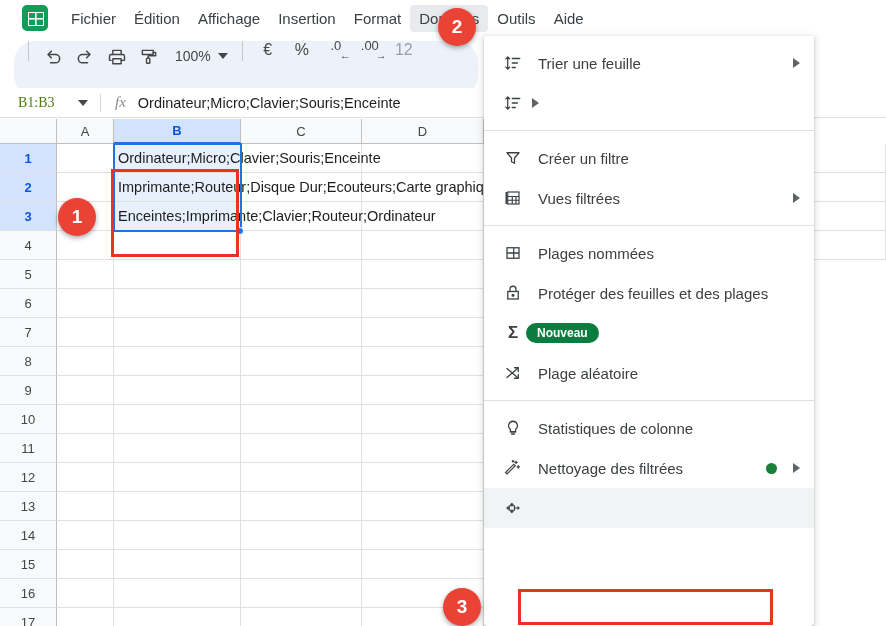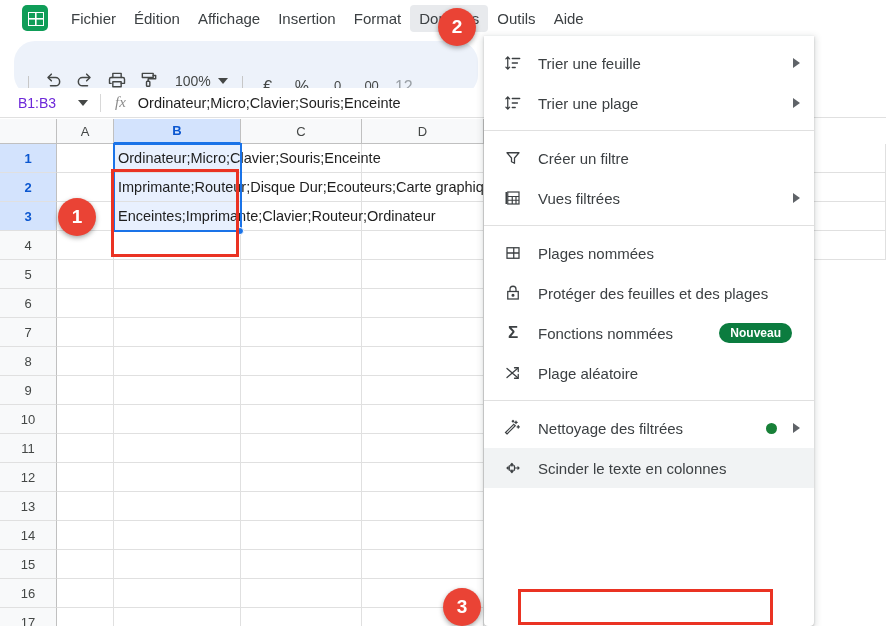--- a/index.html
+++ b/index.html
@@ -38,21 +38,21 @@
   .menu-item.active { background: #e8eaed; }
 
   
   .toolbar-wrap {
     position: absolute; left: 0; top: 36px; width: 886px; height: 52px;
     background: #ffffff;
   }
   .toolbar {
     position: absolute; left: 14px; top: 5px; width: 464px; height: 55px;
     background: #edf2fa; border-radius: 21px;
-    display: flex; align-items: flex-end; padding-left: 6px;
+    display: flex; align-items: flex-start; padding-left: 6px;
   }
   .tb-sep { width: 1px; height: 20px; background: #c7c7c7; margin: 0 8px; flex:none; }
   .tb-btn {
     width: 32px; height: 32px; border-radius: 50%;
     display: flex; align-items: center; justify-content: center;
     color: #444746; flex: none; cursor: pointer;
   }
   .tb-zoom {
     display: flex; align-items: center; gap: 7px;
     font-size: 14px; color: #444746; padding: 0 6px 0 10px;
@@ -74,21 +74,21 @@
   
   .formulabar {
     position: absolute; left: 0; top: 88px; width: 886px; height: 30px;
     background: #ffffff; display: flex; align-items: center;
     border-bottom: 1px solid #e0e0e0;
   }
   .namebox {
     width: 100px; display: flex; align-items: center;
     justify-content: space-between; padding: 0 12px 0 18px;
   }
-  .namebox-txt { font-size: 14px; color: #6d28d9; }
+  .namebox-txt { font-size: 14px; color: #4d7c0f; font-family: Liberation Serif, serif; }
   .fb-sep { width: 1px; height: 18px; background: #d8d8d8; }
   .fx { font-size: 15px; font-style: italic; color: #8a8a8a;
         font-family: "Liberation Serif", serif; margin: 0 12px 0 14px; }
   .fb-value { font-size: 14.5px; color: #1f1f1f; }
 
   
   .grid { position: absolute; left: 0; top: 119px; width: 886px; height: 507px;
           background:#fff; overflow: hidden; }
   .corner {
     position: absolute; left: 0; top: 0; width: 57px; height: 25px;
@@ -386,21 +386,20 @@
       <span class="msub"></span>
     </div>
 
     <div class="mrow">
       <span class="micon">
         <svg width="18" height="18" viewBox="0 0 24 24" fill="none" stroke="currentColor" stroke-width="1.7" stroke-linecap="round">
           <path d="M5 4v16M2.5 6.5L5 4l2.5 2.5M2.5 17.5L5 20l2.5-2.5"></path>
           <path d="M11 6h10M11 12h7M11 18h4"></path>
         </svg>
       </span>
-      <span class="mlabel">Trier une plage</span>
       <span class="msub"></span>
     </div>
 
     <div class="mdiv"></div>
 
     <div class="mrow">
       <span class="micon">
         <svg width="18" height="18" viewBox="0 0 24 24" fill="none" stroke="currentColor" stroke-width="1.7" stroke-linejoin="round">
           <path d="M4 5h16l-6 7v7l-4-2v-5z"></path>
         </svg>
@@ -439,36 +438,44 @@
           <rect x="5" y="10" width="14" height="10"></rect>
             <path d="M8 10V7a4 4 0 0 1 8 0v3"></path>
             <circle cx="12" cy="15" r="1.2" fill="currentColor"></circle>
         </svg>
       </span>
       <span class="mlabel">Protéger des feuilles et des plages</span>
     </div>
 
     <div class="mrow">
       <span class="micon" style="font-size:17px;font-weight:bold">Σ</span>
-      <span class="mlabel">Fonctions nommées</span>
       <span class="badge-new">Nouveau</span>
     </div>
 
     <div class="mrow">
       <span class="micon">
         <svg width="18" height="18" viewBox="0 0 24 24" fill="none" stroke="currentColor" stroke-width="1.7" stroke-linecap="round">
           <path d="M4 6l14 12M18 6L4 18"></path>
             <path d="M14 5h5v5M14 19h5v-5"></path>
         </svg>
       </span>
       <span class="mlabel">Plage aléatoire</span>
     </div>
 
     <div class="mdiv"></div>
 
+    <div class="mrow">
+      <span class="micon">
+        <svg width="18" height="18" viewBox="0 0 24 24" fill="none" stroke="currentColor" stroke-width="1.7" stroke-linecap="round">
+          <path d="M9 17h6M10 20h4"></path>
+            <path d="M12 3a6 6 0 0 0-3.5 10.8V17h7v-3.2A6 6 0 0 0 12 3z"></path>
+        </svg>
+      </span>
+      <span class="mlabel">Statistiques de colonne</span>
+    </div>
 
 
     <div class="mrow">
       <span class="micon">
         <svg width="18" height="18" viewBox="0 0 24 24" fill="none" stroke="currentColor" stroke-width="1.7" stroke-linecap="round">
           <path d="M4 20L15 9l-2-2L2 18z" stroke-width="1.6"></path>
           <path d="M16 3v3M14.5 4.5h3M19 9v3M17.5 10.5h3M12 2v2M11 3h2"></path>
         </svg>
       </span>
       <span class="mlabel">Nettoyage des filtrées</span>
@@ -479,21 +486,20 @@
     <div class="mrow hl">
       <span class="micon">
         <svg width="18" height="18" viewBox="0 0 24 24" fill="none" stroke="currentColor" stroke-width="1.6" stroke-linecap="round" stroke-linejoin="round">
           <rect x="7" y="9" width="7" height="6"></rect>
           <path d="M10.5 9V6M9 7.5l1.5-1.5L12 7.5"></path>
           <path d="M10.5 15v3M9 16.5l1.5 1.5 1.5-1.5"></path>
           <path d="M7 12H4M5.5 10.5L4 12l1.5 1.5"></path>
           <path d="M14 12h6M18.5 10.5L20 12l-1.5 1.5"></path>
         </svg>
       </span>
-      <span class="mlabel">Scinder le texte en colonnes</span>
     </div>
 
   </div>
 
   <div class="anno-rect" style="left:111px;top:169px;width:128px;height:88px;"></div>
   <div class="anno-rect" style="left:518px;top:589px;width:255px;height:36px;"></div>
 
   <div class="anno-badge" style="left:58px;top:198px">1</div>
   <div class="anno-badge" style="left:438px;top:8px">2</div>
   <div class="anno-badge" style="left:443px;top:588px">3</div>

